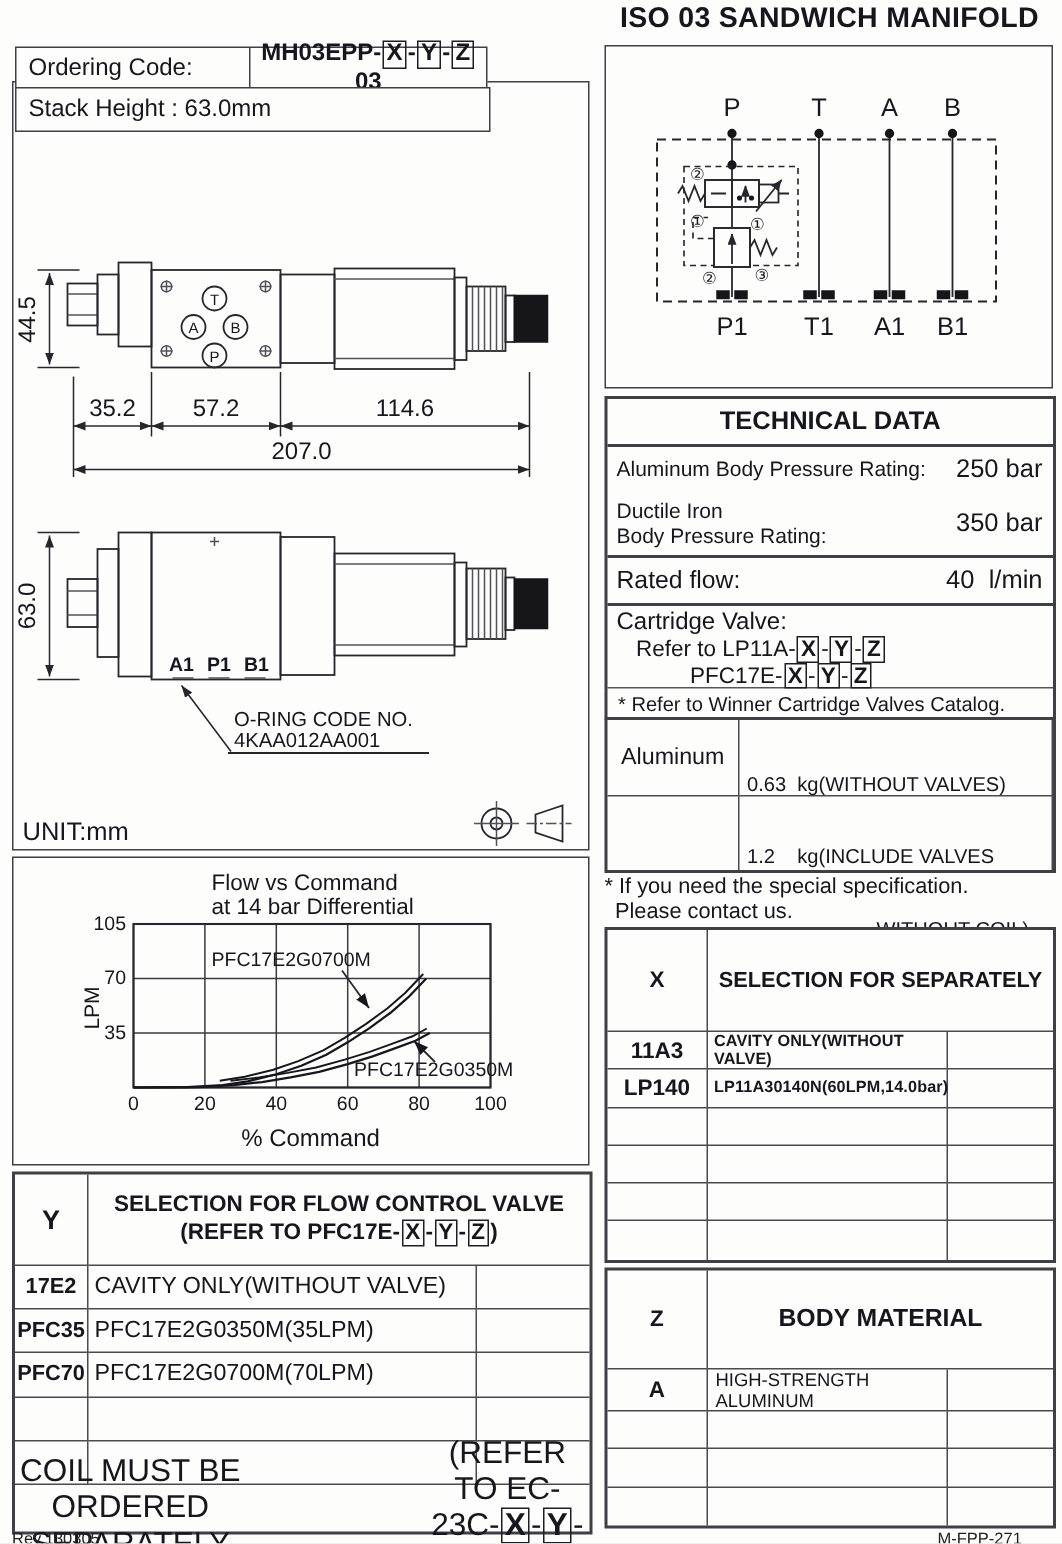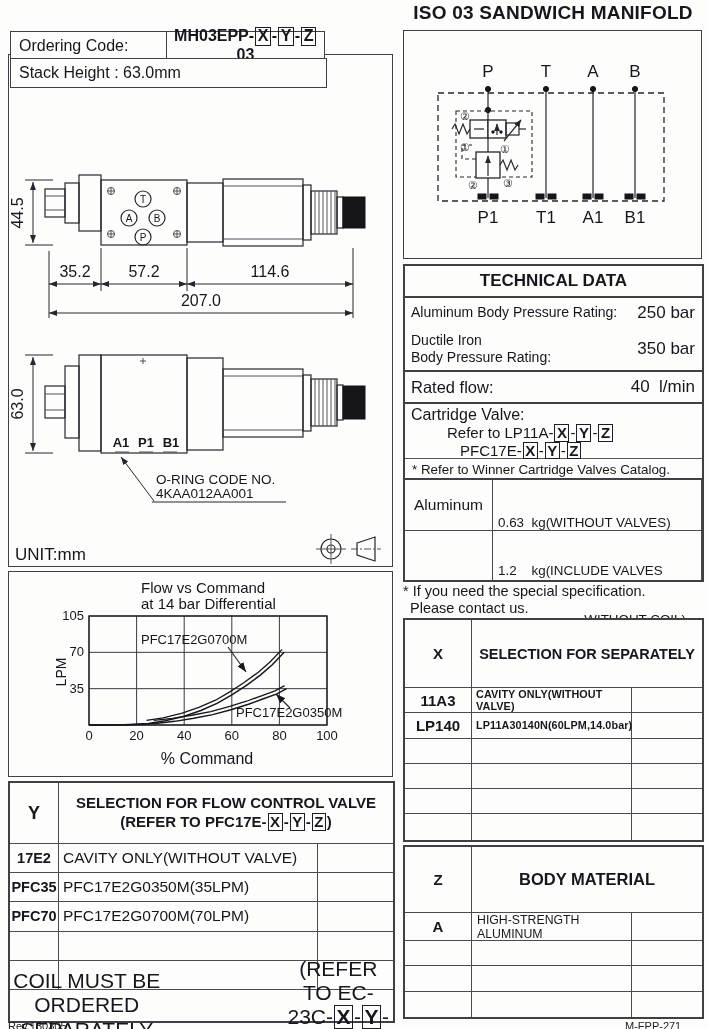--- a/index.html
+++ b/index.html
@@ -21,21 +21,21 @@
   .tech-box{left:403px;top:264px;width:297px;height:212px;border-width:2px}
   .tech-title{height:30px;display:flex;align-items:center;justify-content:center;font-size:17px;font-weight:700;border-bottom:2.5px solid #3f3f46}
   .tech-row{display:flex;justify-content:space-between;align-items:center;padding:0 7px 0 6px}
   .tech-lbl{font-size:14px;line-height:1.25}
   .tech-val{font-size:17px;white-space:nowrap}
   .r1{height:30px}.r2{height:42px;border-bottom:2px solid #3f3f46}
   .r3{height:30px;border-bottom:2px solid #3f3f46}
   .r3 .tech-lbl{font-size:16.5px}
   .cart{height:52px;border-bottom:1.5px solid #55555c;padding:2px 0 0 6px;font-size:15px;line-height:1.12}
   .cart .c1{font-size:16px}
-  .cart .ind1{margin-left:36px}.cart .ind2{margin-left:49px}
+  .cart .ind1{margin-left:13px}.cart .ind2{margin-left:49px}
   .tech-foot{padding:3px 0 0 7px;font-size:13.4px}
   
   .weight{left:403px;top:478px;width:297px;height:100px;border-width:2px;display:grid;grid-template-columns:88px 1fr;grid-template-rows:51px 1fr}
   .weight .c{border-right:1.5px solid #4a4a50;border-bottom:1.5px solid #4a4a50;display:flex;align-items:center}
   .weight .mat{justify-content:center;font-size:15.5px}
   .weight .lines{display:block;padding:3px 3px 0 5px;font-size:13.4px;line-height:1.2;white-space:pre}
   .weight .lines .tr{text-align:right;padding-right:12px}
   .weight .last{border-bottom:none}
   .note{left:403px;top:583px;width:297px;font-size:14.5px;line-height:1.18}
   .note .n2{padding-left:7px}

